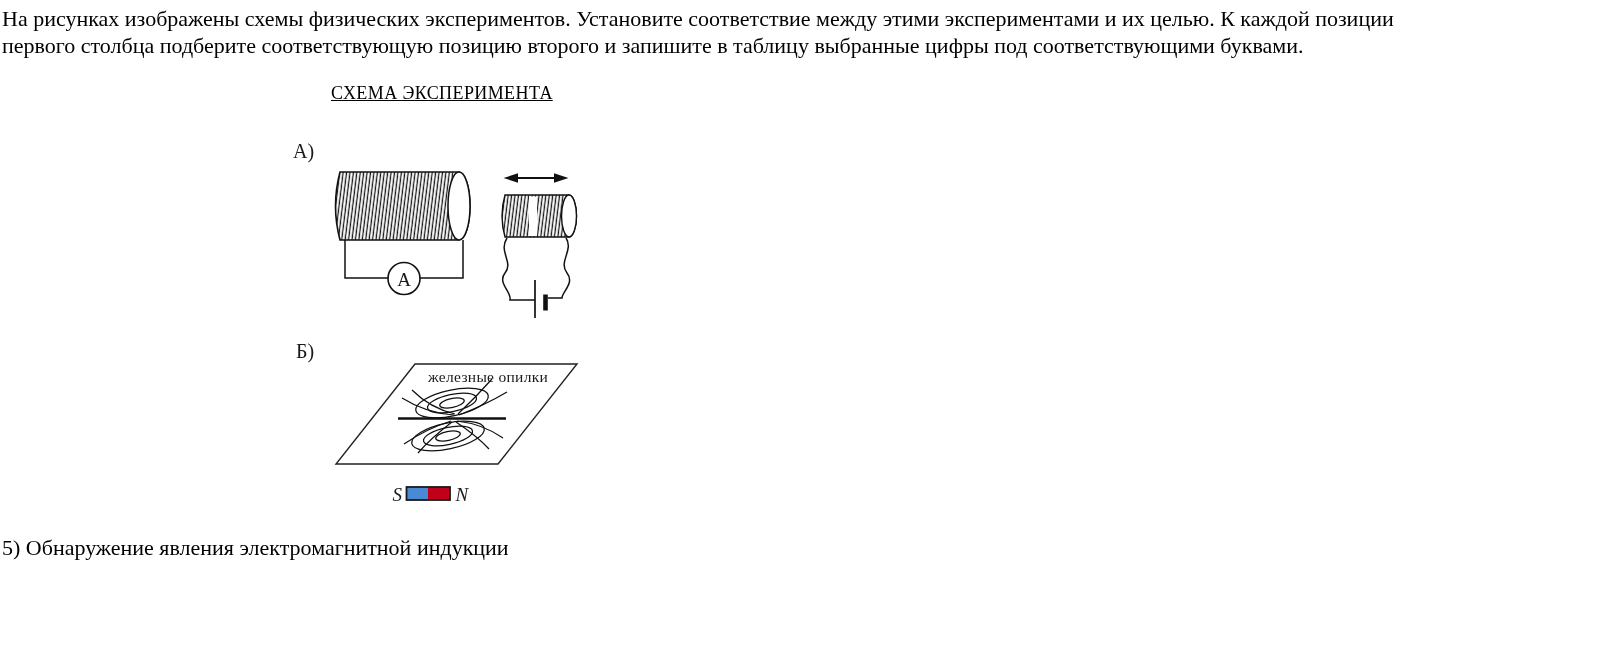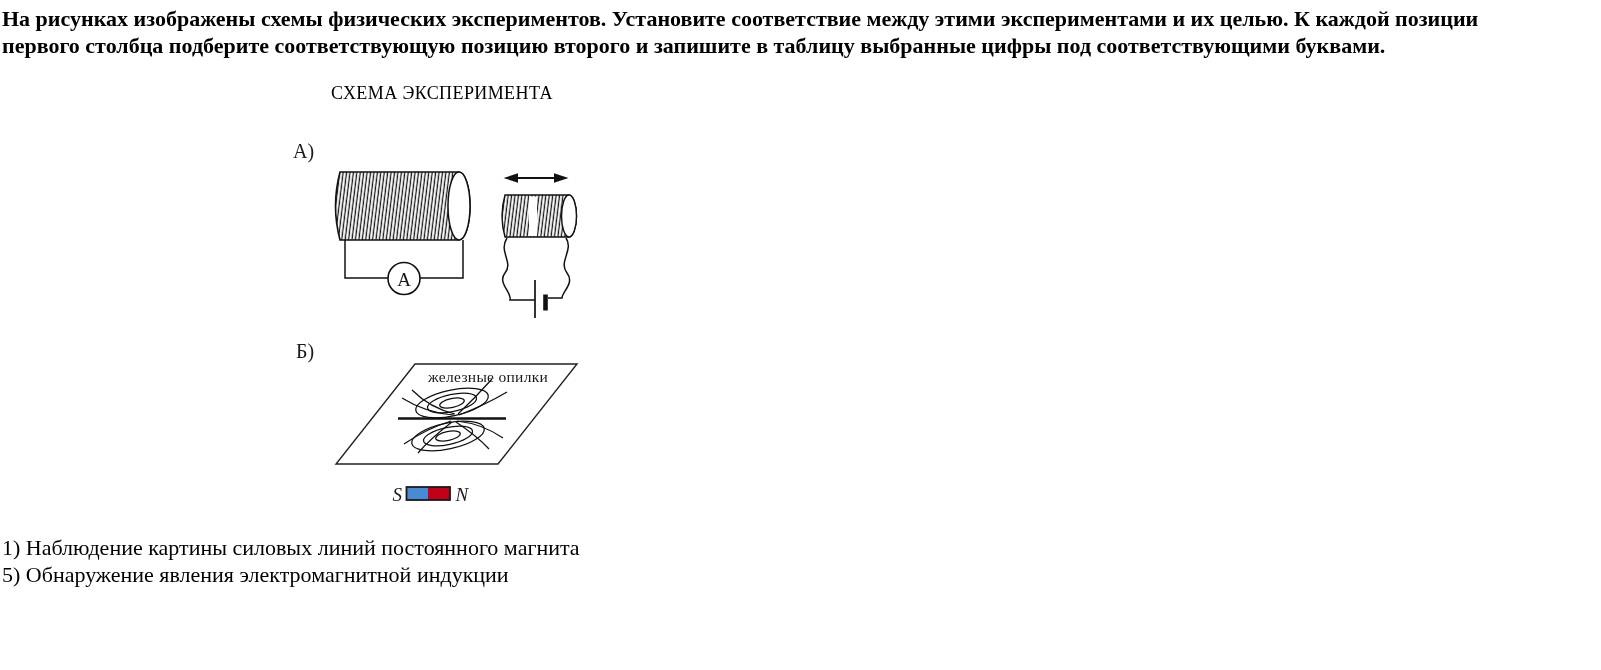--- a/index.html
+++ b/index.html
@@ -16,29 +16,29 @@
     color: #000000;
   }
   .abs { position: absolute; }
 
   .intro {
     left: 2px;
     top: 5px;
     font-size: 22px;
     line-height: 27px;
     white-space: nowrap;
-    font-weight: bold;
   }
 
   .scheme-heading {
     left: 331px;
     top: 83px;
     font-size: 18px;
     letter-spacing: 0.4px;
     white-space: nowrap;
+    text-decoration: underline;
   }
 
   .diagram-svg {
     left: 280px;
     top: 130px;
   }
 
   .purpose {
     left: 2px;
     top: 534px;
@@ -139,15 +139,14 @@
       <text class="pole-label" x="402" y="500.5" text-anchor="end">S</text>
       <rect x="406.5" y="487" width="21.5" height="13" fill="#4a8ad4"></rect>
       <rect x="428" y="487" width="22" height="13" fill="#c00018"></rect>
       <rect x="406.5" y="487" width="43.5" height="13" fill="none" stroke="#1a1a1a" stroke-width="1.8"></rect>
       <text class="pole-label" x="455.5" y="500.5">N</text>
     </g>
   </g>
 </svg>
 
 <div class="abs purpose">
-  <div>1) Наблюдение картины силовых линий постоянного магнита</div>
   <div>5) Обнаружение явления электромагнитной индукции</div>
 </div>
 
 </body></html>

